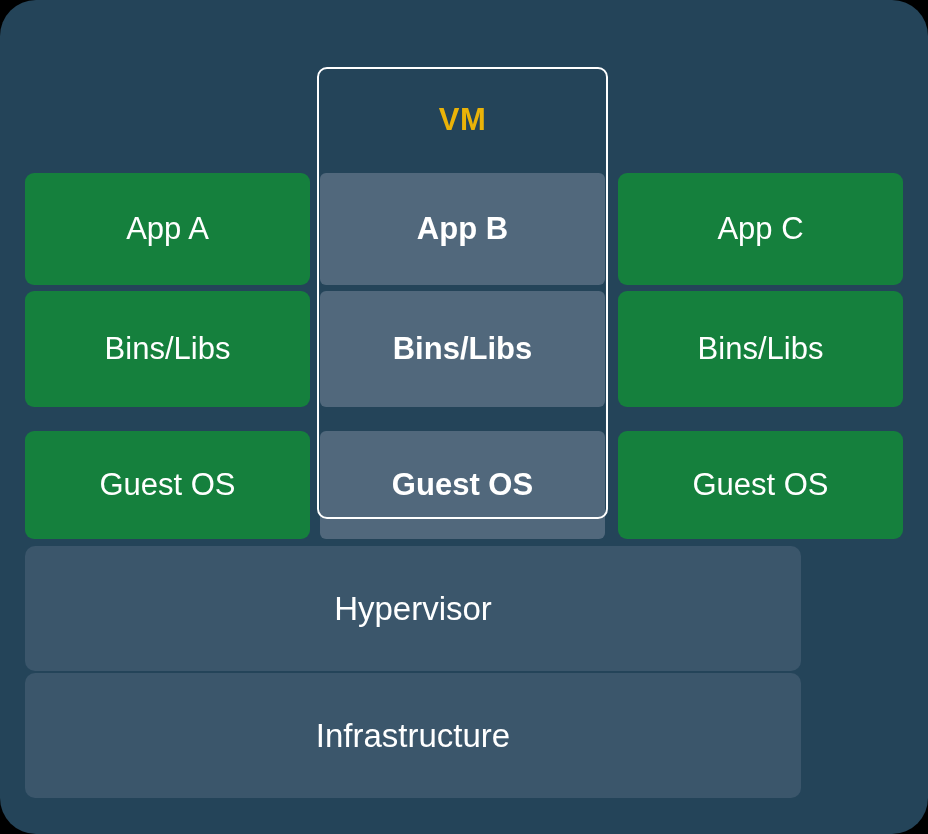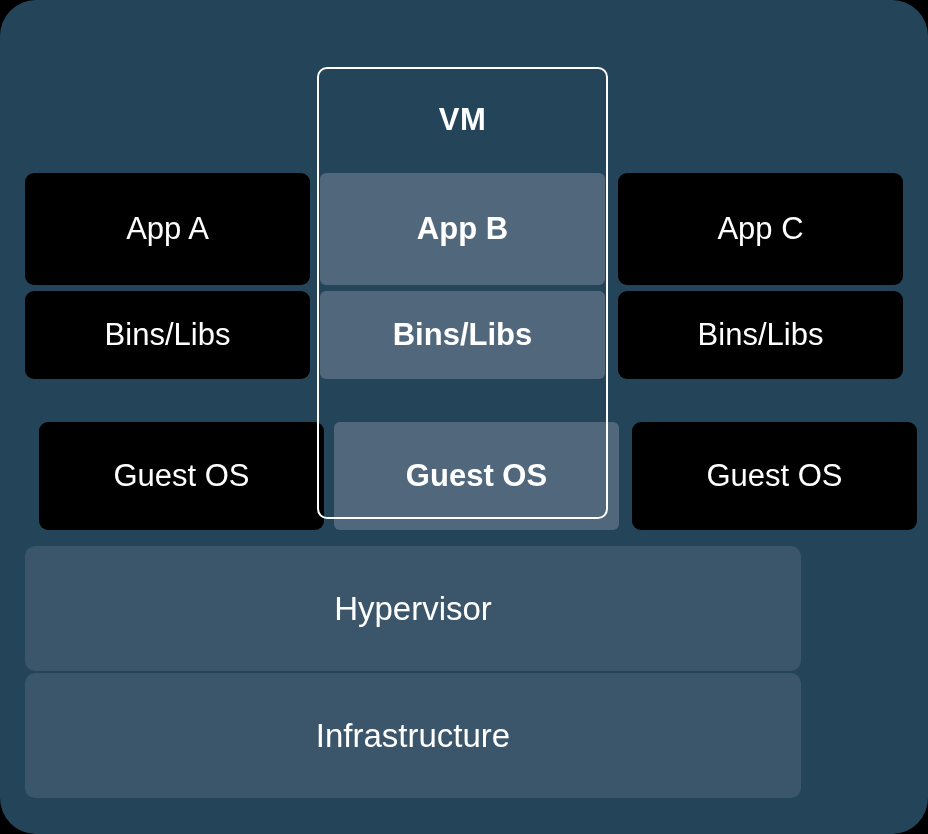--- a/index.html
+++ b/index.html
@@ -40,59 +40,59 @@
   }
   .vm-frame-label {
     position: absolute;
     left: 317px;
     top: 67px;
     width: 291px;
     height: 106px;
     display: flex;
     align-items: center;
     justify-content: center;
-    color: #ffffff;
+    color: #eab308;
     font-size: 31px;
     font-weight: bold;
     letter-spacing: 0.4px;
     z-index: 4;
   }
 
   
   .stack-box {
     position: absolute;
     display: flex;
     align-items: center;
     justify-content: center;
     border-radius: 9px;
     color: #ffffff;
     font-size: 31px;
     box-sizing: border-box;
     text-align: center;
     z-index: 2;
   }
   .stack-box.side {
-    background: #000000;
+    background: #15803d;
     font-weight: normal;
   }
   .stack-box.center {
     background: #51687c;
     font-weight: bold;
     border-radius: 6px;
   }
 
   
   .col-left   { left: 25px;  width: 285px; }
   .col-mid    { left: 320px; width: 285px; }
   .col-right  { left: 618px; width: 285px; }
 
   
   .row-app    { top: 173px; height: 112px; }
-  .row-bins   { top: 291px; height: 88px; text-align: center; }
-  .row-guest  { top: 422px; height: 108px; margin-left: 14px; }
+  .row-bins   { top: 291px; height: 116px; text-align: center; }
+  .row-guest  { top: 431px; height: 108px; }
 
   
   .full-bar {
     position: absolute;
     left: 25px;
     width: 776px;
     display: flex;
     align-items: center;
     justify-content: center;
     background: #3b566b;

